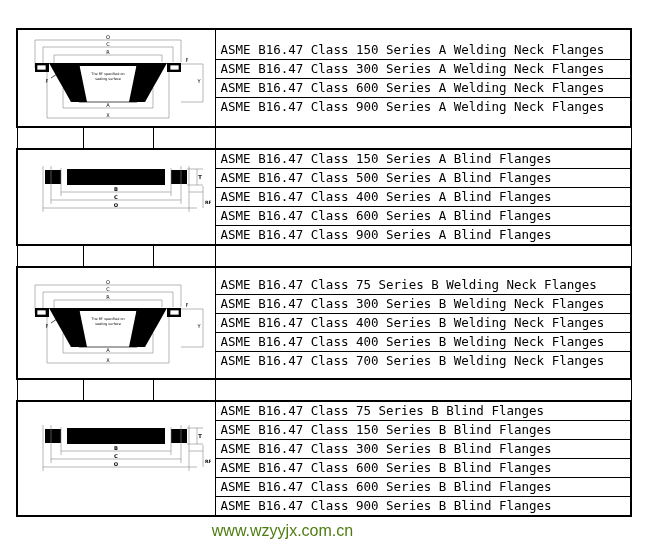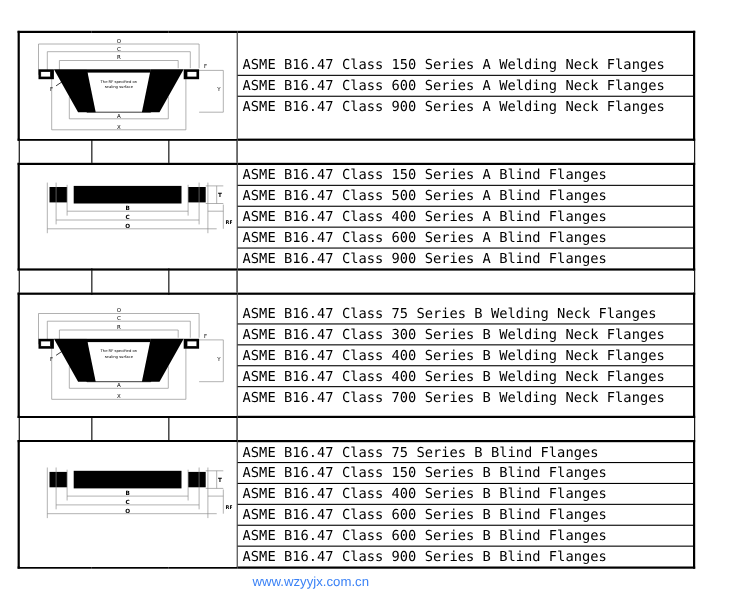--- a/index.html
+++ b/index.html
@@ -94,22 +94,22 @@
   tr.spacer-row > td.sp-d { width: 416px; }
 
   
   .footer-url {
     position: absolute;
     left: 0;
     top: 518px;
     width: 565px;
     text-align: center;
     font-family: "Liberation Sans", sans-serif;
-    font-size: 12px;
-    color: #3b82f6;
+    font-size: 16px;
+    color: #4d7c0f;
   }
 
   .fig { display: block; margin: 0 auto; }
 </style>
 </head>
 <body>
 
 <div class="page">
 
   <table class="flange-table">
@@ -161,20 +161,23 @@
             </g>
           </svg>
         </td>
         <td class="list-cell">
           <table class="name-list">
             <tbody>
               <tr>
                   <td>ASME B16.47 Class 150 Series A Welding Neck Flanges</td>
                 </tr>
               <tr>
+                  <td>ASME B16.47 Class 300 Series A Welding Neck Flanges</td>
+                </tr>
+              <tr>
                   <td>ASME B16.47 Class 600 Series A Welding Neck Flanges</td>
                 </tr>
               <tr>
                   <td>ASME B16.47 Class 900 Series A Welding Neck Flanges</td>
                 </tr>
             </tbody>
           </table>
         </td>
       </tr>
 
@@ -340,21 +343,21 @@
         <td class="list-cell">
           <table class="name-list">
             <tbody>
               <tr>
                   <td>ASME B16.47 Class 75 Series B Blind Flanges</td>
                 </tr>
               <tr>
                   <td>ASME B16.47 Class 150 Series B Blind Flanges</td>
                 </tr>
               <tr>
-                  <td>ASME B16.47 Class 400 Series B Blind Flanges</td>
+                  <td>ASME B16.47 Class 300 Series B Blind Flanges</td>
                 </tr>
               <tr>
                   <td>ASME B16.47 Class 600 Series B Blind Flanges</td>
                 </tr>
               <tr>
                   <td>ASME B16.47 Class 600 Series B Blind Flanges</td>
                 </tr>
               <tr>
                   <td>ASME B16.47 Class 900 Series B Blind Flanges</td>
                 </tr>

